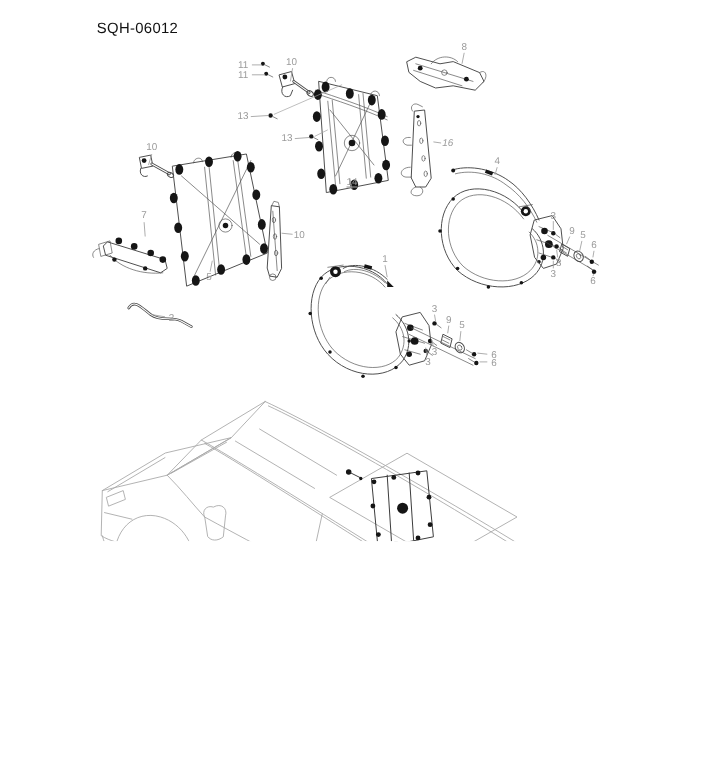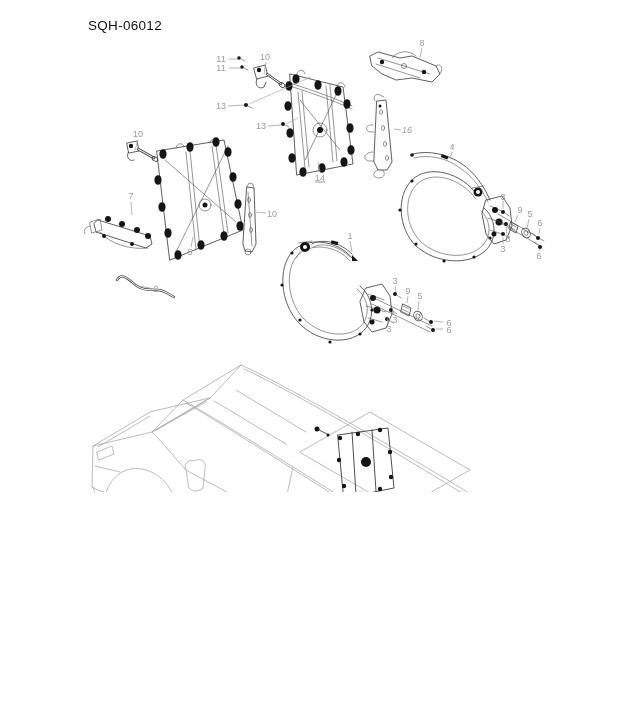--- a/index.html
+++ b/index.html
@@ -351,21 +351,21 @@
     </svg>
 
   <div id="callout-labels">
       <span class="callout" style="left: 221px; top: 59px;">11</span>
       <span class="callout" style="left: 221px; top: 68px;">11</span>
       <span class="callout" style="left: 265px; top: 57px;">10</span>
       <span class="callout" style="left: 221px; top: 106px;">13</span>
       <span class="callout" style="left: 261px; top: 126px;">13</span>
       <span class="callout" style="left: 422px; top: 43px;">8</span>
       <span class="callout" style="left: 407px; top: 130px; font-style: italic;">16</span>
-      <span class="callout" style="left: 320px; top: 178px; text-decoration: underline;">14</span>
+      <span class="callout" style="left: 320px; top: 166px; text-decoration: underline;">14</span>
       <span class="callout" style="left: 452px; top: 147px;">4</span>
       <span class="callout" style="left: 138px; top: 134px;">10</span>
       <span class="callout" style="left: 131px; top: 196px;">7</span>
       <span class="callout" style="left: 190px; top: 252px;">5</span>
       <span class="callout" style="left: 272px; top: 214px;">10</span>
       <span class="callout" style="left: 156px; top: 289px;">2</span>
       <span class="callout" style="left: 350px; top: 236px;">1</span>
       <span class="callout" style="left: 503px; top: 197px;">3</span>
       <span class="callout" style="left: 520px; top: 210px;">9</span>
       <span class="callout" style="left: 530px; top: 214px;">5</span>

